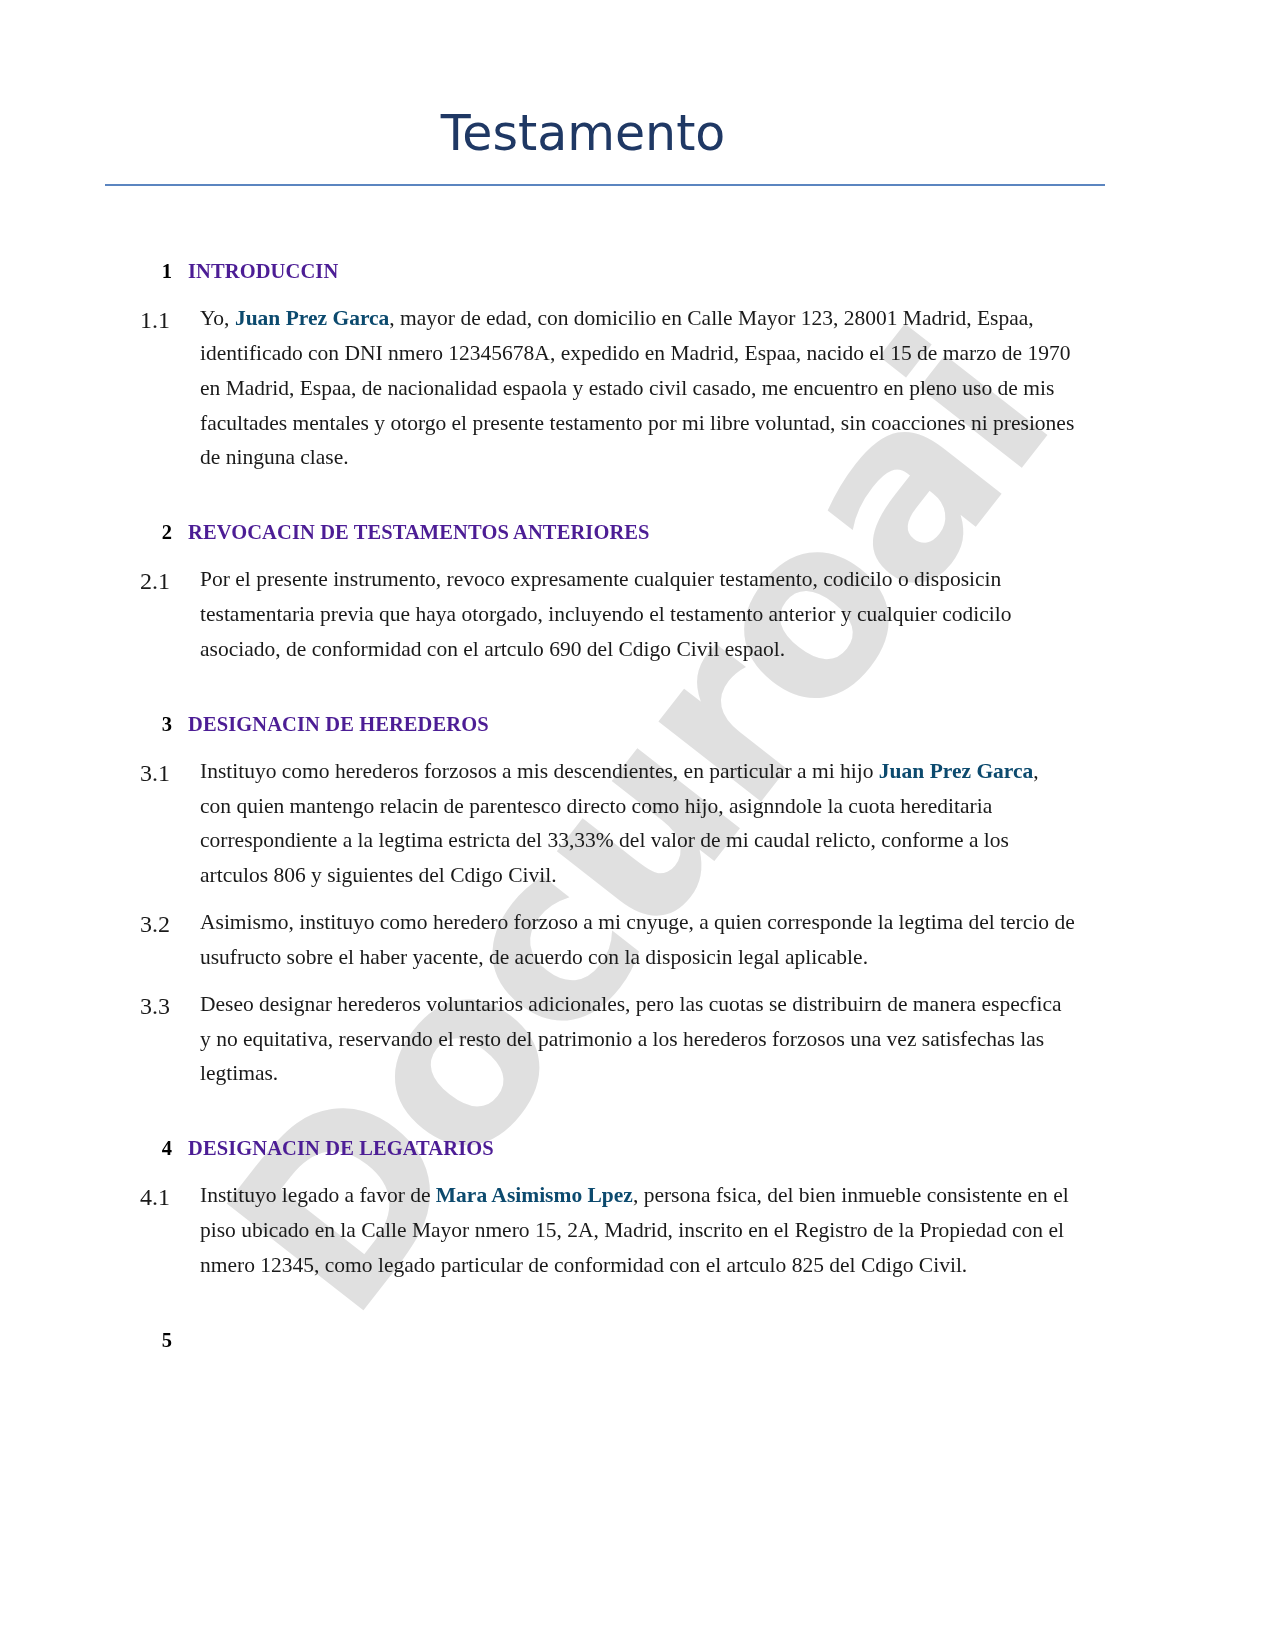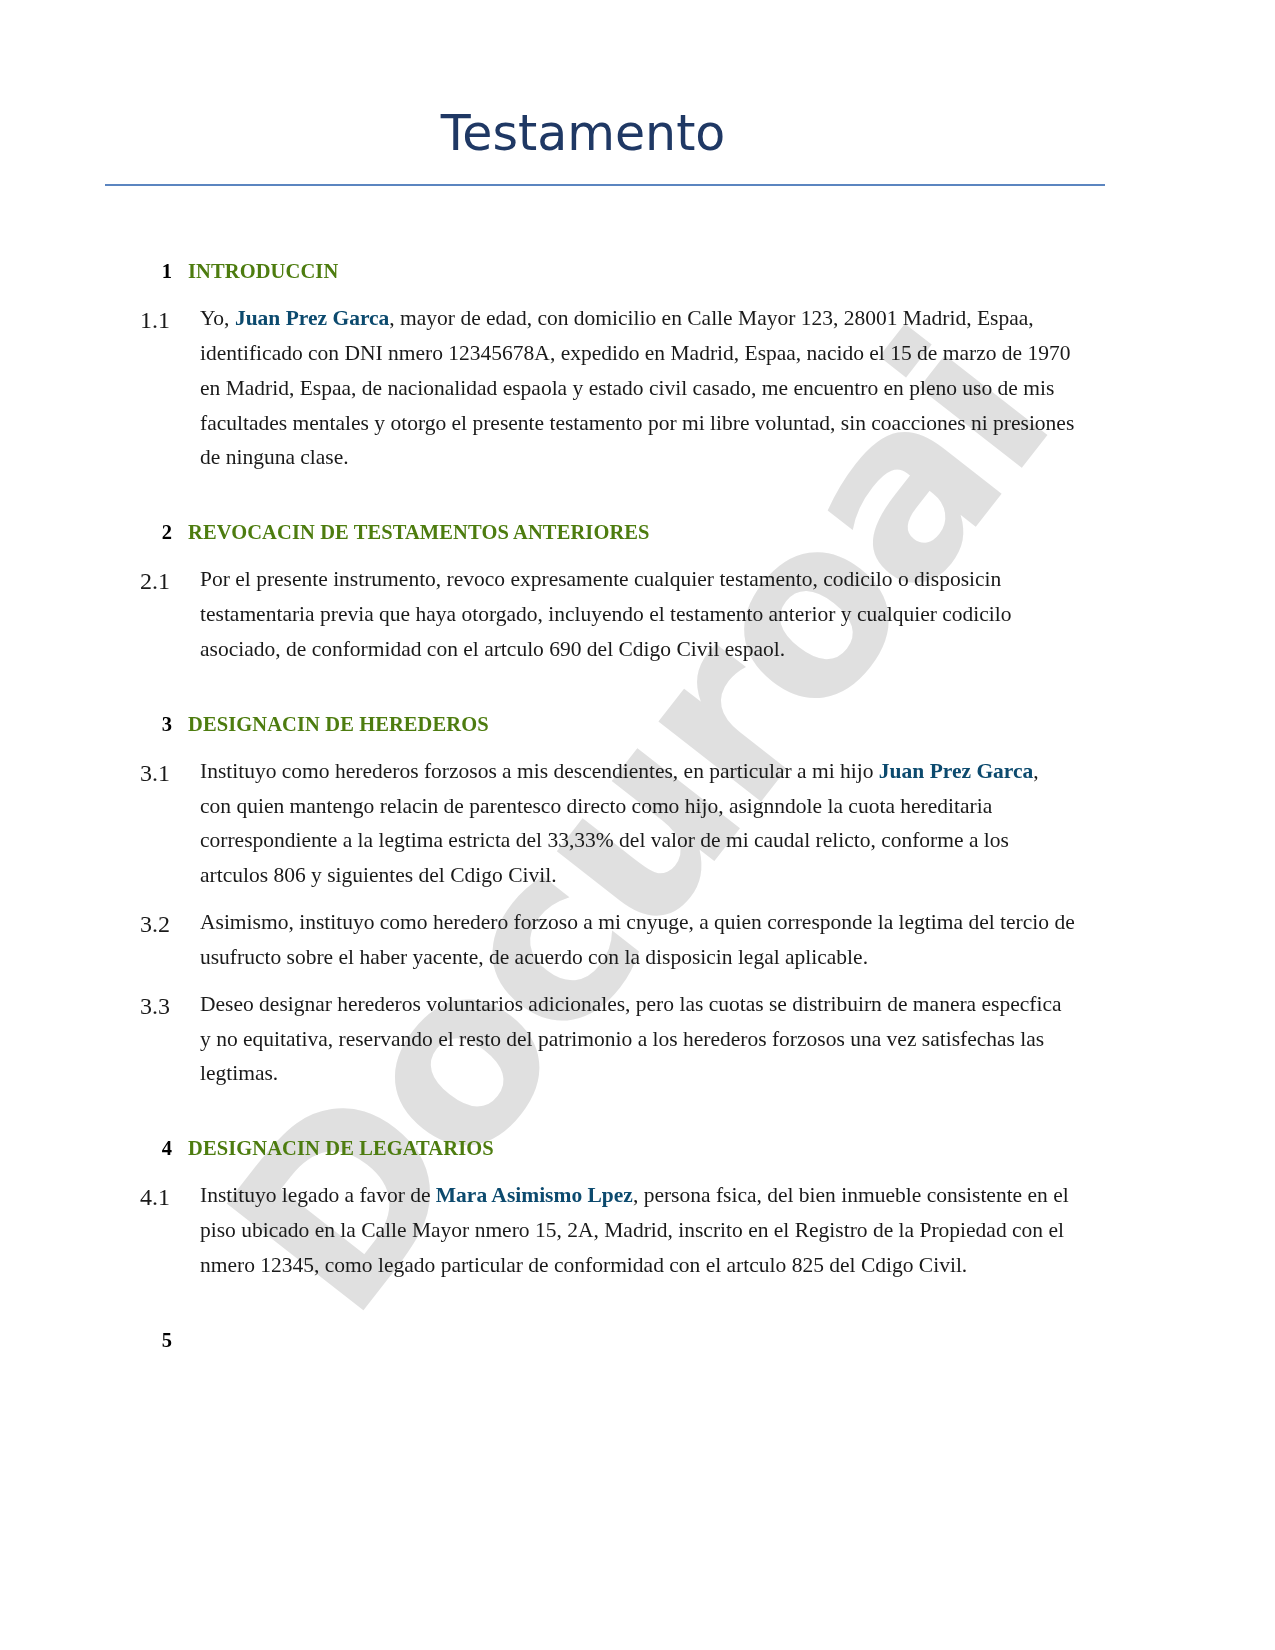--- a/index.html
+++ b/index.html
@@ -91,21 +91,21 @@
     box-sizing: border-box;
     font-weight: 700;
     font-size: 20.5px;
     line-height: 1.32;
     color: #000000;
   }
   .h1-text {
     font-weight: 700;
     font-size: 20.5px;
     line-height: 1.32;
-    color: #4d7c0f;
+    color: #4c1d95;
     letter-spacing: 0.1px;
   }
 
   
   .p-row {
     display: flex;
     align-items: flex-start;
   }
   .p-num {
     width: 60px;

